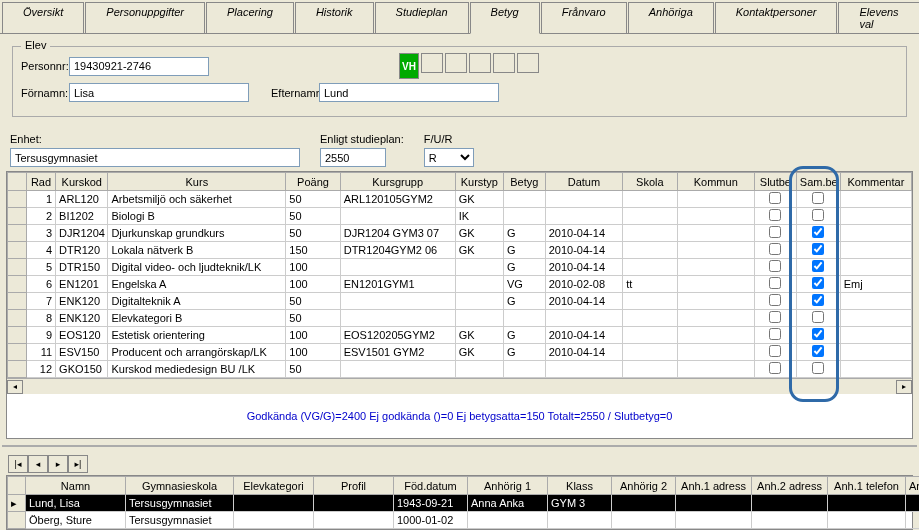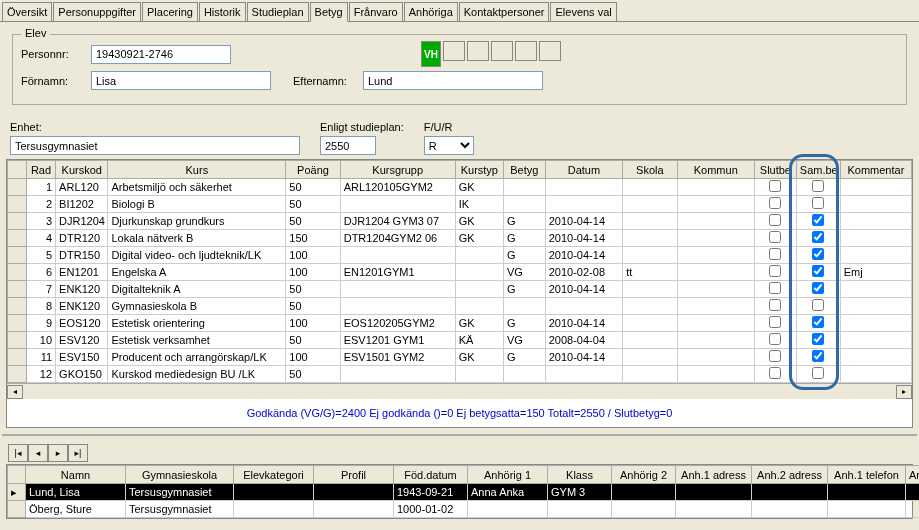--- a/index.html
+++ b/index.html
@@ -14,25 +14,26 @@
     overflow: hidden;
   }
   .tabs {
     display: flex;
     border-bottom: 1px solid #888;
     padding: 2px 2px 0 2px;
   }
   .tab {
     border: 1px solid #888;
     border-bottom: none;
-    padding: 3px 4px;
+    padding: 3px 20px;
     margin-right: 1px;
     background: #ece9d8;
     cursor: pointer;
     position: relative;
+    font-style: italic;
   }
   .tab.active {
     background: #ece9d8;
     border-bottom: 1px solid #ece9d8;
     margin-bottom: -1px;
     z-index: 2;
   }
   .fieldset {
     border: 1px solid #aaa;
     margin: 12px;
@@ -41,21 +42,21 @@
     position: relative;
   }
   .fieldset-label {
     position: absolute;
     top: -8px;
     left: 8px;
     background: #ece9d8;
     padding: 0 4px;
   }
   .row { display: flex; align-items: center; margin-bottom: 4px; }
-  .lbl { width: 70px; }
+  .lbl { width: 48px; }
   .input {
     border: 1px solid #7f9db9;
     background: #fff;
     padding: 6px 4px;
     height: 19px;
     font-size: 11px;
     font-family: inherit;
   }
   .toolbar-btns {
     display: inline-flex;
@@ -138,21 +139,21 @@
     border: 1px solid #888;
     display: inline-flex;
     align-items: center;
     justify-content: center;
     font-size: 8px;
   }
   .summary {
     text-align: center;
     color: #0000cc;
     font-size: 11px;
-    padding: 8px;
+    padding: 16px;
   }
   .highlight-oval {
     position: absolute;
     border: 3px solid #2f6aa8;
     border-radius: 14px;
     pointer-events: none;
     z-index: 10;
   }
   .nav-btns {
     display: flex;
@@ -220,21 +221,21 @@
   </div>
 </div>
 
 <div class="section2">
   <div>
     <div style="margin-bottom:3px">Enhet:</div>
     <input class="input" style="width: 290px;" value="Tersusgymnasiet">
   </div>
   <div>
     <div style="margin-bottom:3px">Enligt studieplan:</div>
-    <input class="input" style="width: 56px;" value="2550">
+    <input class="input" style="width: 66px;" value="2550">
   </div>
   <div>
     <div style="margin-bottom:3px">F/U/R</div>
     <select class="select" style="width:50px">
       <option>R</option>
     </select>
   </div>
 </div>
 
 <div class="grid-wrap" style="position:relative">
@@ -384,21 +385,21 @@
           <td></td>
           <td></td>
           <td class="checkbox-cell"><input type="checkbox" style=""></td>
           <td class="checkbox-cell"><input type="checkbox" checked="" style=""></td>
           <td></td>
         </tr>
         <tr>
           <td class="rowhdr"></td>
           <td style="text-align: right;">8</td>
           <td>ENK120</td>
-          <td>Gymnasieskola B</td>
+          <td>Elevkategori B</td>
           <td>50</td>
           <td></td>
           <td></td>
           <td></td>
           <td></td>
           <td></td>
           <td></td>
           <td class="checkbox-cell"><input type="checkbox" style=""></td>
           <td class="checkbox-cell"><input type="checkbox" style=""></td>
           <td></td>
@@ -406,36 +407,20 @@
         <tr>
           <td class="rowhdr"></td>
           <td style="text-align: right;">9</td>
           <td>EOS120</td>
           <td>Estetisk orientering</td>
           <td>100</td>
           <td>EOS120205GYM2</td>
           <td>GK</td>
           <td>G</td>
           <td>2010-04-14</td>
-          <td></td>
-          <td></td>
-          <td class="checkbox-cell"><input type="checkbox" style=""></td>
-          <td class="checkbox-cell"><input type="checkbox" checked="" style=""></td>
-          <td></td>
-        </tr>
-        <tr>
-          <td class="rowhdr"></td>
-          <td style="text-align: right;">10</td>
-          <td>ESV120</td>
-          <td>Estetisk verksamhet</td>
-          <td>50</td>
-          <td>ESV1201 GYM1</td>
-          <td>KÄ</td>
-          <td>VG</td>
-          <td>2008-04-04</td>
           <td></td>
           <td></td>
           <td class="checkbox-cell"><input type="checkbox" style=""></td>
           <td class="checkbox-cell"><input type="checkbox" checked="" style=""></td>
           <td></td>
         </tr>
         <tr>
           <td class="rowhdr"></td>
           <td style="text-align: right;">11</td>
           <td>ESV150</td>

